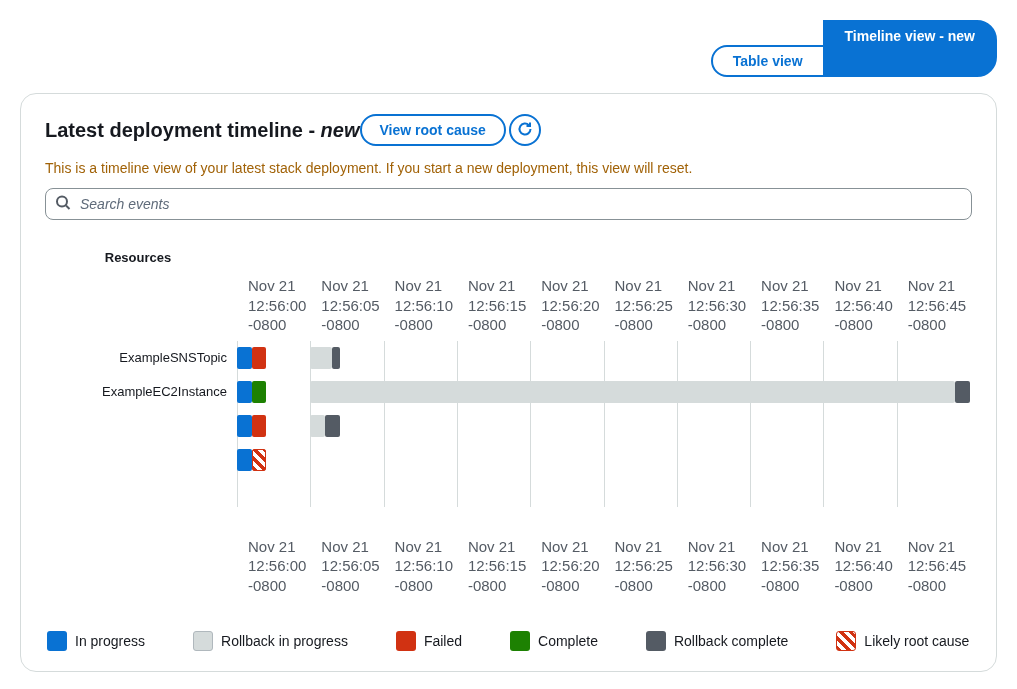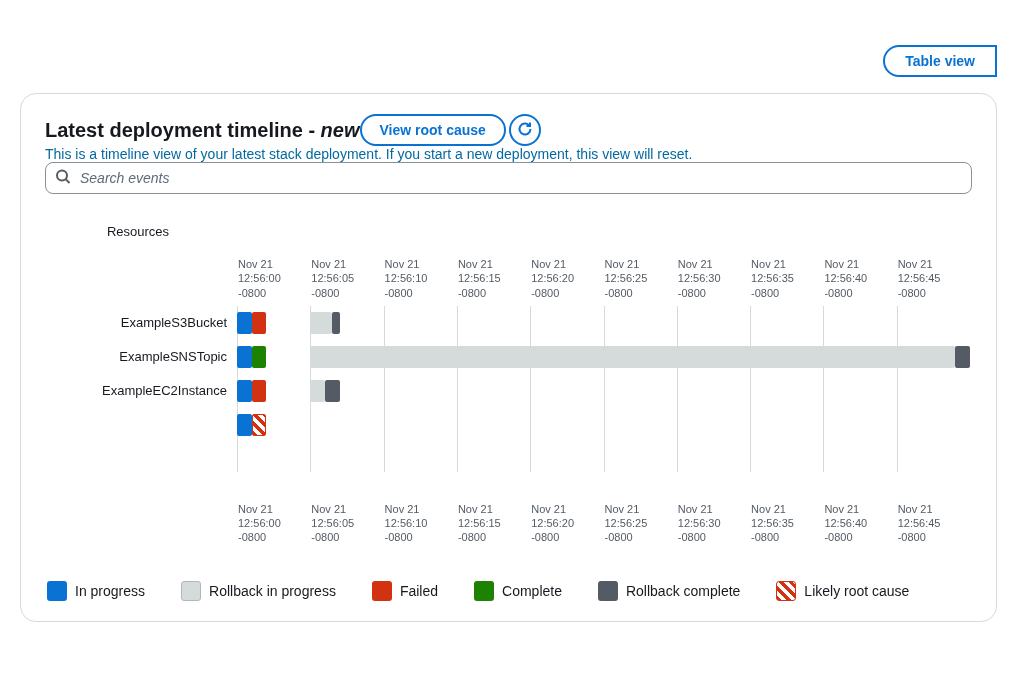--- a/index.html
+++ b/index.html
@@ -74,24 +74,25 @@
     border: 2px solid #0972d3;
     border-radius: 50%;
     background: #fff;
     display: flex;
     align-items: center;
     justify-content: center;
     cursor: pointer;
   }
   .btn-refresh svg { width: 16px; height: 16px; }
   .subtitle {
-    margin-top: 0;
-    color: #0369a1;
+    margin-top: 14px;
+    color: #a16207;
   }
   .search-wrap {
+    margin-top: 12px;
     position: relative;
     border-radius: 6px;
   }
   .search-wrap .icon {
     position: absolute;
     left: 10px;
     top: 50%;
     transform: translateY(-50%);
     color: #545b64;
   }
@@ -102,21 +103,22 @@
     border-radius: 8px;
     font-size: 14px;
     font-style: italic;
     color: #5f6b7a;
   }
   .search-input::placeholder { font-style: italic; color: #5f6b7a; }
   .chart-area { margin-top: 20px; padding: 10px 2px 0; }
   .axis-headers {
     display: flex;
     align-items: center;
-    margin-bottom: 16px;
+    margin-bottom: 9px;
+    font-weight: bold;
   }
   .left-col {
     width: 190px;
     text-align: right;
     padding-right: 8px;
   }
   .left-col.header {
     text-align: center;
     color: #16191f;
     font-size: 13px;
@@ -132,24 +134,25 @@
     line-height: 1.3;
   }
   .tick-row .left-col { }
   .ticks {
     flex: 1;
     position: relative;
     display: flex;
   }
   .tick {
     flex: 1;
-    font-size: 11px;
+    font-size: 15px;
     color: #545b64;
     text-align: left;
     border-left: 1px solid transparent;
+    margin-left: 10px;
   }
   .grid-body {
     display: flex;
     margin-top: 6px;
     position: relative;
   }
   .labels-col {
     width: 190px;
   }
   .resource-label {
@@ -189,21 +192,21 @@
   .seg.rollback { background: #d5dbdb; }
   .seg.rollback-complete { background: #545b64; }
   .seg.root-cause {
     background: #fff;
     background-image: repeating-linear-gradient(45deg, #d13212 0, #d13212 3px, #fff 3px, #fff 7px);
     border: 1px solid #d13212;
   }
   .legend {
     display: flex;
     flex-wrap: wrap;
-    gap: 30px 36px;
+    gap: 30px 48px;
     margin-top: 36px;
     padding: 0 2px;
   }
   .legend-item {
     display: flex;
     align-items: center;
     gap: 8px;
     font-size: 14px;
   }
   .swatch {
@@ -219,20 +222,21 @@
   .swatch.root-cause {
     background-image: repeating-linear-gradient(45deg, #d13212 0, #d13212 3px, #fff 3px, #fff 7px);
     border: 1px solid #d13212;
   }
 </style>
 </head>
 <body>
 
 <div class="top-tabs">
   <div class="tab left">Table view</div>
+  <div class="tab right">Timeline view - new</div>
 </div>
 
 <div class="panel">
 
   <div class="panel-header">
     <div class="title-row">
       <h1>
         <span>Latest deployment timeline - </span><span class="new-tag">new</span>
       </h1>
     </div>
@@ -277,21 +281,20 @@
           <div class="tick">Nov 21<br>12:56:25<br>-0800</div>
           <div class="tick">Nov 21<br>12:56:30<br>-0800</div>
           <div class="tick">Nov 21<br>12:56:35<br>-0800</div>
           <div class="tick">Nov 21<br>12:56:40<br>-0800</div>
           <div class="tick">Nov 21<br>12:56:45<br>-0800</div>
         </div>
     </div>
 
     <div class="grid-body">
       <div class="labels-col" id="labels-col">
-          <div class="resource-label">ExampleS3Bucket</div>
           <div class="resource-label">ExampleSNSTopic</div>
           <div class="resource-label">ExampleEC2Instance</div>
         </div>
       <div class="plot" id="plot" style="height: 166px;">
           <div class="gridline" style="left: 0%;"></div>
           <div class="gridline" style="left: 10%;"></div>
           <div class="gridline" style="left: 20%;"></div>
           <div class="gridline" style="left: 30%;"></div>
           <div class="gridline" style="left: 40%;"></div>
           <div class="gridline" style="left: 50%;"></div>

